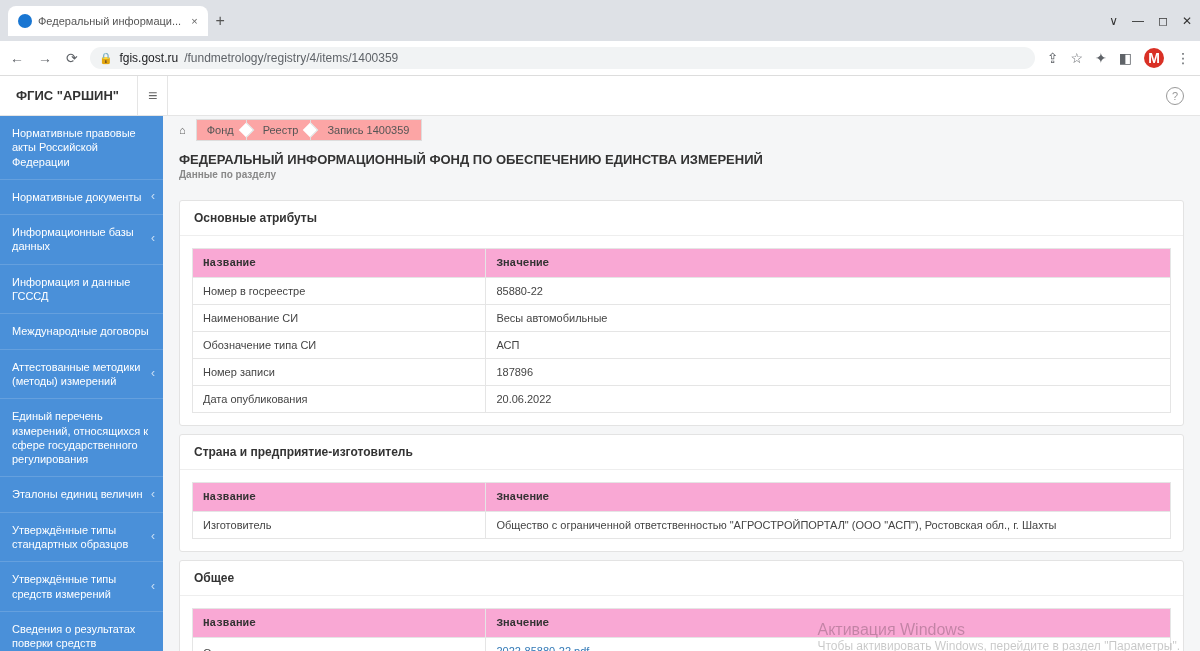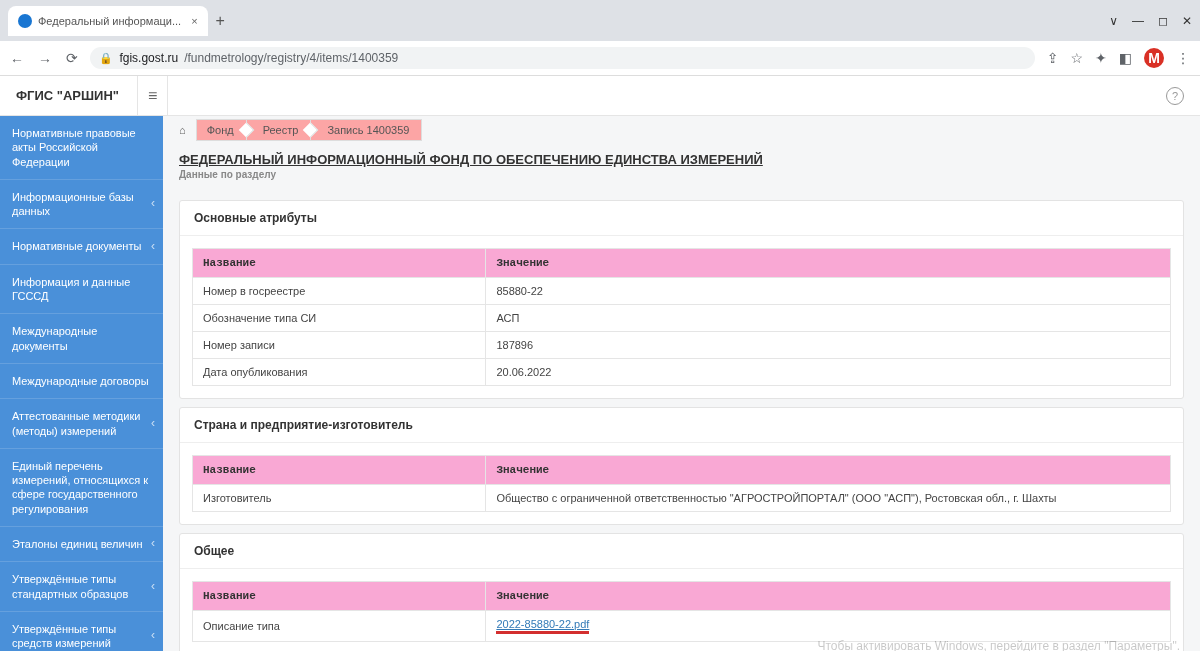--- a/index.html
+++ b/index.html
@@ -43,21 +43,21 @@
     
     .main { flex: 1; background: #f5f6f7; overflow-y: auto; padding: 0; position: relative; }
     
     .breadcrumb { display: flex; align-items: center; padding: 8px 16px; gap: 0; font-size: 11px; }
     .bc-home { color: #666; margin-right: 10px; cursor: pointer; }
     .bc-item { padding: 4px 12px 4px 16px; background: #fca5a5; border: 1px solid #ddd; color: #555; cursor: pointer; position: relative; margin-right: -1px; }
     .bc-item:first-of-type { padding-left: 10px; }
     .bc-item::after { content: ""; position: absolute; right: -6px; top: 50%; transform: translateY(-50%) rotate(45deg); width: 10px; height: 10px; background: #fff; border-top: 1px solid #ddd; border-right: 1px solid #ddd; z-index: 1; }
     .bc-item:last-child::after { display: none; }
     
-    .page-title { padding: 8px 16px 2px; font-size: 13px; font-weight: bold; color: #333; text-decoration: underline; }
+    .page-title { padding: 8px 16px 2px; font-size: 13px; font-weight: bold; color: #333; }
     .page-subtitle { padding: 0 16px 12px; font-size: 10px; color: #888; font-weight: bold; }
     
     .panel { margin: 8px 16px; background: #fff; border: 1px solid #e3e3e3; border-radius: 3px; }
     .panel-header { padding: 10px 14px; font-size: 12px; font-weight: bold; color: #333; border-bottom: 1px solid #eee; }
     .panel-body { padding: 12px; }
     
     .data-table { width: 100%; border-collapse: collapse; font-size: 11px; }
     .data-table th { text-align: left; padding: 8px 10px; font-weight: bold; background: #f9a8d4; border: 1px solid #e5e5e5; color: #333; font-family: Liberation Mono, monospace; }
     .data-table td { padding: 7px 10px; border: 1px solid #e5e5e5; color: #444; }
     .data-table .col-name { width: 30%; }
@@ -111,24 +111,23 @@
 <div class="app-header">
   <span class="app-title">ФГИС "АРШИН"</span>
   <span class="hamburger">≡</span>
   <span class="help-icon">?</span>
 </div>
 
 <div class="app-body">
 
   <div class="sidebar" id="sidebar">
       <div class="sidebar-item">Нормативные правовые акты Российской Федерации</div>
+      <div class="sidebar-item has-sub">Нормативные документы</div>
       <div class="sidebar-item has-sub">Информационные базы данных</div>
-      <div class="sidebar-item has-sub">Нормативные документы</div>
       <div class="sidebar-item">Информация и данные ГСССД</div>
-      <div class="sidebar-item">Международные документы</div>
       <div class="sidebar-item">Международные договоры</div>
       <div class="sidebar-item has-sub">Аттестованные методики (методы) измерений</div>
       <div class="sidebar-item">Единый перечень измерений, относящихся к сфере государственного регулирования</div>
       <div class="sidebar-item has-sub">Эталоны единиц величин</div>
       <div class="sidebar-item has-sub">Утверждённые типы стандартных образцов</div>
       <div class="sidebar-item has-sub">Утверждённые типы средств измерений</div>
       <div class="sidebar-item">Сведения о результатах поверки средств измерений</div>
     </div>
 
   <div class="main">
@@ -147,20 +146,24 @@
               <thead>
                 <tr>
                   <th class="col-name">Название</th>
                   <th>Значение</th>
                 </tr>
               </thead>
               <tbody>
                 <tr>
                   <td>Номер в госреестре</td>
                   <td>85880-22</td>
+                </tr>
+                <tr>
+                  <td>Наименование СИ</td>
+                  <td>Весы автомобильные</td>
                 </tr>
                 <tr>
                   <td>Обозначение типа СИ</td>
                   <td>АСП</td>
                 </tr>
                 <tr>
                   <td>Номер записи</td>
                   <td>187896</td>
                 </tr>
                 <tr>
@@ -205,16 +208,17 @@
                   <td>Описание типа</td>
                   <td><span class="red-underline"><span class="link-cell">2022-85880-22.pdf</span></span></td>
                 </tr>
               </tbody>
             </table>
           </div>
         </div>
       </div>
 
     <div class="watermark">
+      <div class="wtitle">Активация Windows</div>
       <div>Чтобы активировать Windows, перейдите в раздел "Параметры".</div>
     </div>
   </div>
 </div>
 
 </body></html>

